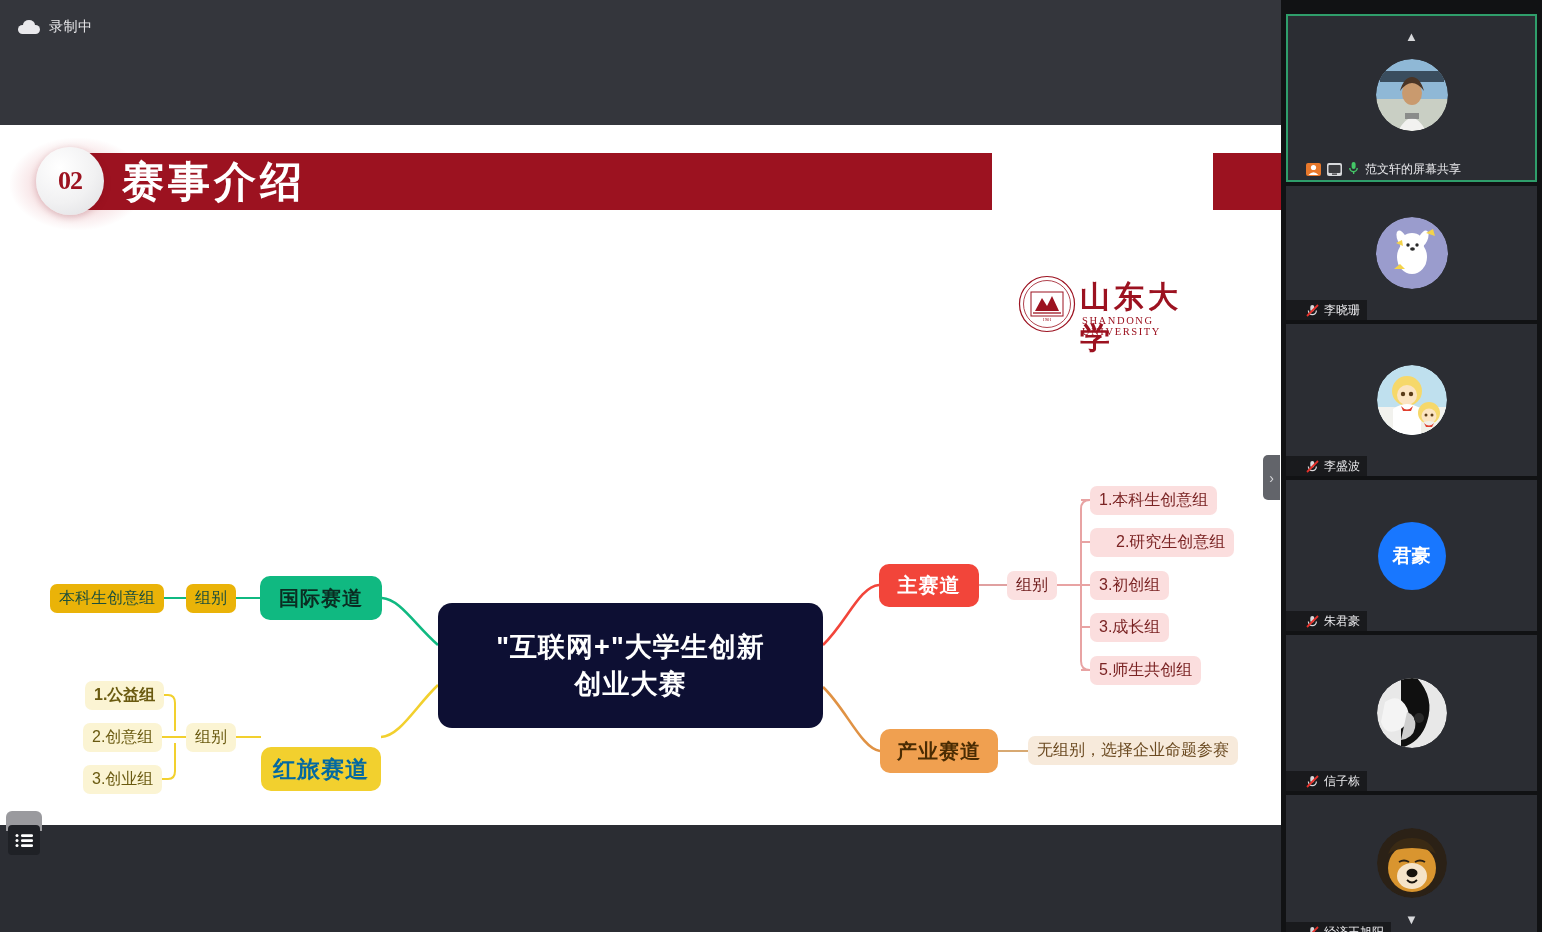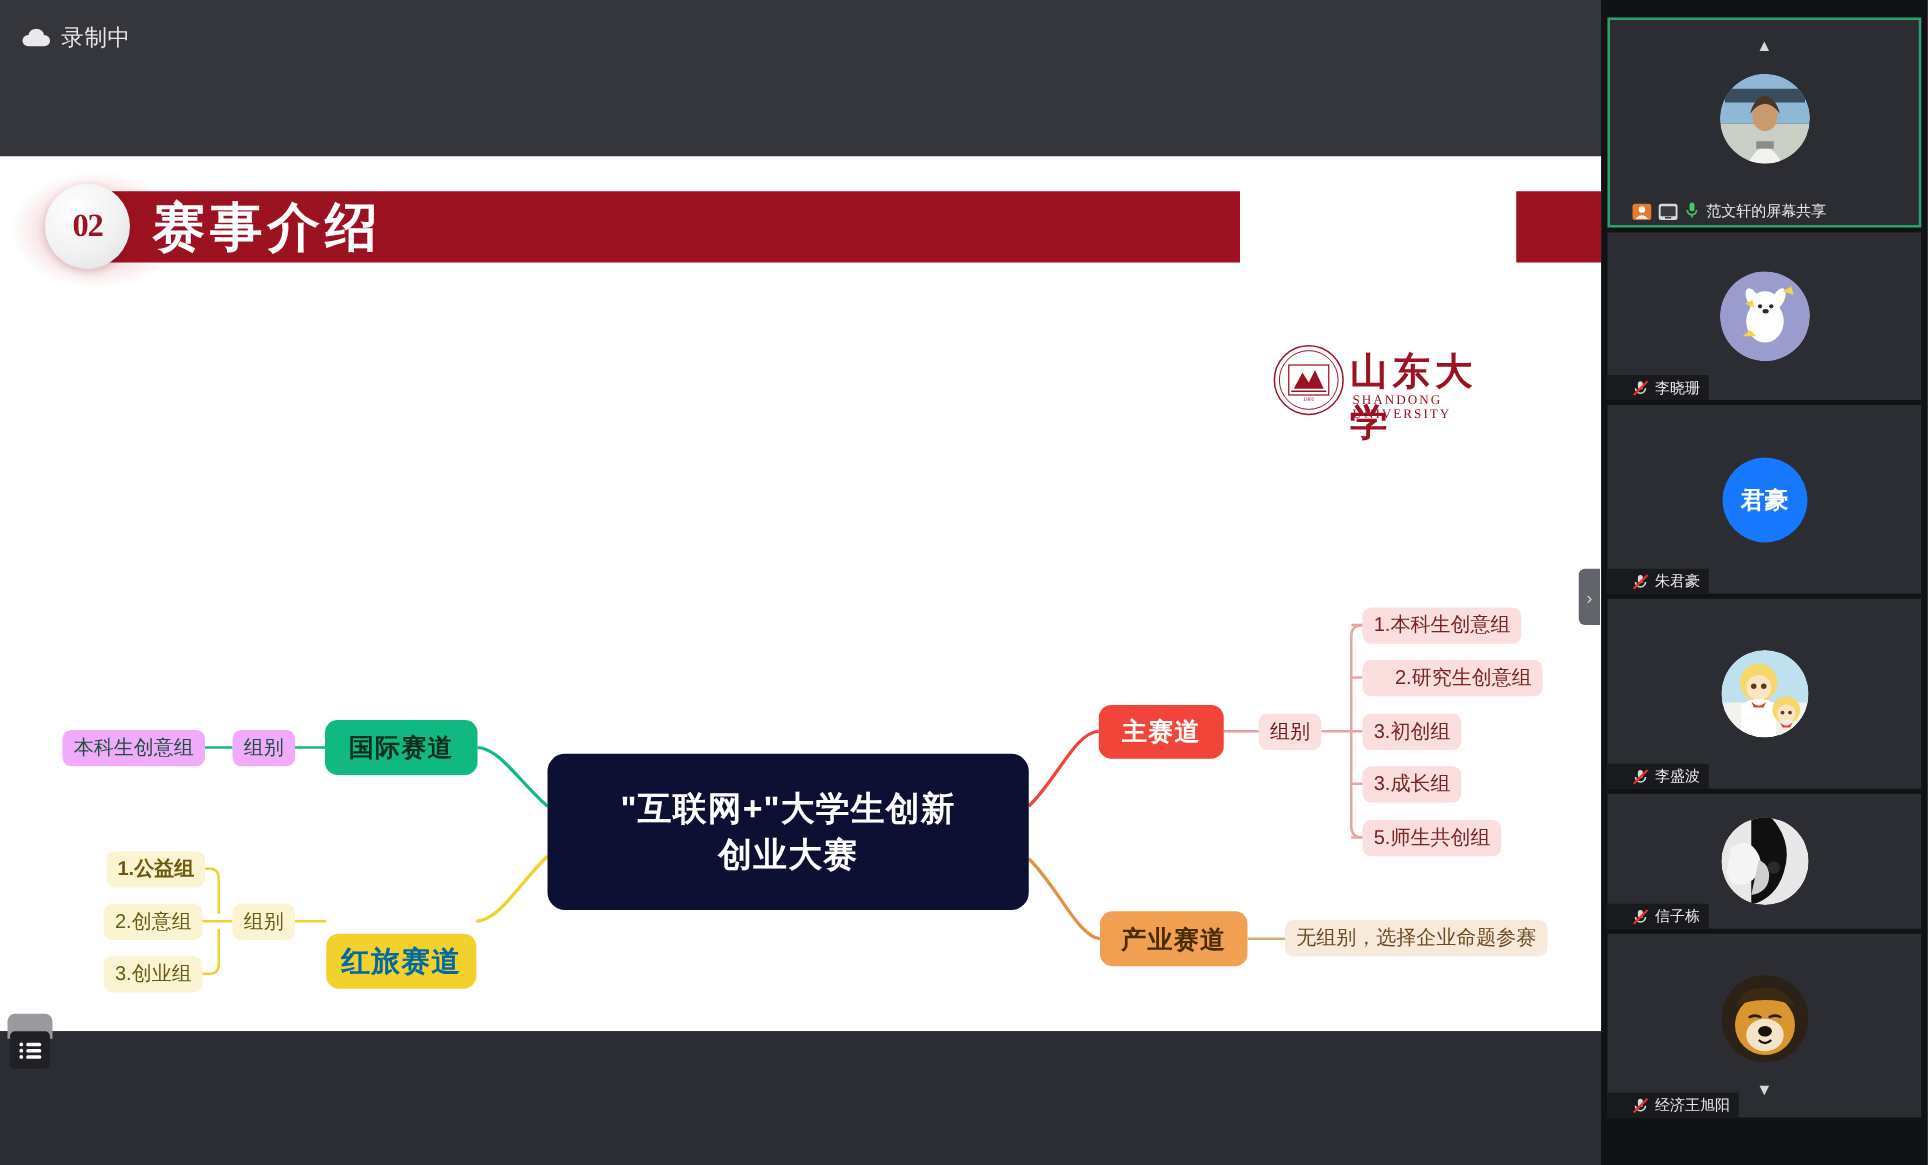--- a/index.html
+++ b/index.html
@@ -21,21 +21,21 @@
   .rec-row { display: flex; align-items: center; gap: 9px; }
   .cloud-icon { width: 22px; height: 14px; position: relative; }
   .cloud-icon::before {
     content: ""; position: absolute; left: 0; bottom: 0; width: 22px; height: 9px;
     background: #e9e9ec; border-radius: 6px;
   }
   .cloud-icon::after {
     content: ""; position: absolute; left: 5px; bottom: 4px; width: 12px; height: 10px;
     background: #e9e9ec; border-radius: 50%;
   }
-  .rec-text { color: #e7e7ea; font-size: 18px; letter-spacing: .5px; }
+  .rec-text { color: #e7e7ea; font-size: 14px; letter-spacing: .5px; }
 
   
   #slide {
     position: absolute; left: 0; top: 125px; width: 1281px; height: 700px; background: #ffffff;
     overflow: hidden;
   }
 
   
   .hdr-glow {
     position: absolute; left: 10px; top: 13px; width: 135px; height: 92px;
@@ -97,21 +97,21 @@
     left: 879px; top: 439px; width: 100px; height: 43px; background: #f2453a;
     border-radius: 10px; color: #fff; font-size: 20px; font-weight: 700; letter-spacing: 1px;
   }
   .n-orange {
     left: 880px; top: 604px; width: 118px; height: 44px; background: #f0a050;
     border-radius: 10px; color: #4a2c03; font-size: 20px; font-weight: 700; letter-spacing: 1px;
   }
 
   .pill { position: absolute; display: flex; align-items: center; justify-content: center;
           border-radius: 7px; white-space: nowrap; font-size: 16px; padding: 0 9px; height: 29px; }
-  .pill-green { background: #f0abfc; color: #1d4f3c; text-align: right; }
+  .pill-green { background: #eab308; color: #1d4f3c; text-align: right; }
   .pill-yellow { background: #fbf4d3; color: #6a5a10; }
   .pill-red { background: #fbe0e0; color: #6e1b1b; }
   .pill-redlite { background: #fbdede; color: #7a2323; }
   .pill-orange { background: #f7eadb; color: #6b4a21; }
 
   
   #slidebar { position: absolute; left: 0; top: 825px; width: 1281px; height: 107px; background: #2b2d33; }
   .list-btn {
     position: absolute; left: 4px; top: 0px; width: 32px; height: 30px; border-radius: 4px;
     background: #1f2126; display: flex; align-items: center; justify-content: center;
@@ -340,36 +340,20 @@
       </div>
       <div class="nametag">
         <span class="mic-muted">
           <svg width="13" height="13" viewBox="0 0 13 13">
               <rect x="4.3" y="1" width="4" height="6.6" rx="2" fill="#d9d9dc"></rect>
               <path d="M2.4 6.6 a4 4 0 0 0 8 0" stroke="#d9d9dc" stroke-width="1.3" fill="none"></path>
               <line x1="1" y1="12" x2="12" y2="1" stroke="#e5312a" stroke-width="1.8"></line>
             </svg>
         </span>
         <span>李晓珊</span>
-      </div>
-    </div>
-
-    <div class="tile" style="height:151px;">
-      <div class="avatar" style="width:68px; height:68px; background:#1877ff; display:flex; align-items:center; justify-content:center;">
-        <span style="color:#fff; font-size:19px; font-weight:700;">君豪</span>
-      </div>
-      <div class="nametag">
-        <span class="mic-muted">
-          <svg width="13" height="13" viewBox="0 0 13 13">
-              <rect x="4.3" y="1" width="4" height="6.6" rx="2" fill="#d9d9dc"></rect>
-              <path d="M2.4 6.6 a4 4 0 0 0 8 0" stroke="#d9d9dc" stroke-width="1.3" fill="none"></path>
-              <line x1="1" y1="12" x2="12" y2="1" stroke="#e5312a" stroke-width="1.8"></line>
-            </svg>
-        </span>
-        <span>朱君豪</span>
       </div>
     </div>
 
     <div class="tile" style="height:152px;">
       <div class="avatar" style="width:70px; height:70px;">
         <svg width="70" height="70" viewBox="0 0 70 70">
           <defs>
               <clipPath id="c4">
                 <circle cx="35" cy="35" r="35"></circle>
               </clipPath>
@@ -397,21 +381,37 @@
           <svg width="13" height="13" viewBox="0 0 13 13">
               <rect x="4.3" y="1" width="4" height="6.6" rx="2" fill="#d9d9dc"></rect>
               <path d="M2.4 6.6 a4 4 0 0 0 8 0" stroke="#d9d9dc" stroke-width="1.3" fill="none"></path>
               <line x1="1" y1="12" x2="12" y2="1" stroke="#e5312a" stroke-width="1.8"></line>
             </svg>
         </span>
         <span>李盛波</span>
       </div>
     </div>
 
-    <div class="tile" style="height:108px;">
+    <div class="tile" style="height:151px;">
+      <div class="avatar" style="width:68px; height:68px; background:#1877ff; display:flex; align-items:center; justify-content:center;">
+        <span style="color:#fff; font-size:19px; font-weight:700;">君豪</span>
+      </div>
+      <div class="nametag">
+        <span class="mic-muted">
+          <svg width="13" height="13" viewBox="0 0 13 13">
+              <rect x="4.3" y="1" width="4" height="6.6" rx="2" fill="#d9d9dc"></rect>
+              <path d="M2.4 6.6 a4 4 0 0 0 8 0" stroke="#d9d9dc" stroke-width="1.3" fill="none"></path>
+              <line x1="1" y1="12" x2="12" y2="1" stroke="#e5312a" stroke-width="1.8"></line>
+            </svg>
+        </span>
+        <span>朱君豪</span>
+      </div>
+    </div>
+
+    <div class="tile" style="height:156px;">
       <div class="avatar" style="width:70px; height:70px;">
         <svg width="70" height="70" viewBox="0 0 70 70">
           <defs>
               <clipPath id="c5">
                 <circle cx="35" cy="35" r="35"></circle>
               </clipPath>
             </defs>
           <g clip-path="url(#c5)">
             <rect width="70" height="70" fill="#e8e8e8"></rect>
             <path d="M40 0 q18 20 10 44 q-6 20 -26 26 l0 -70z" fill="#101010"></path>

